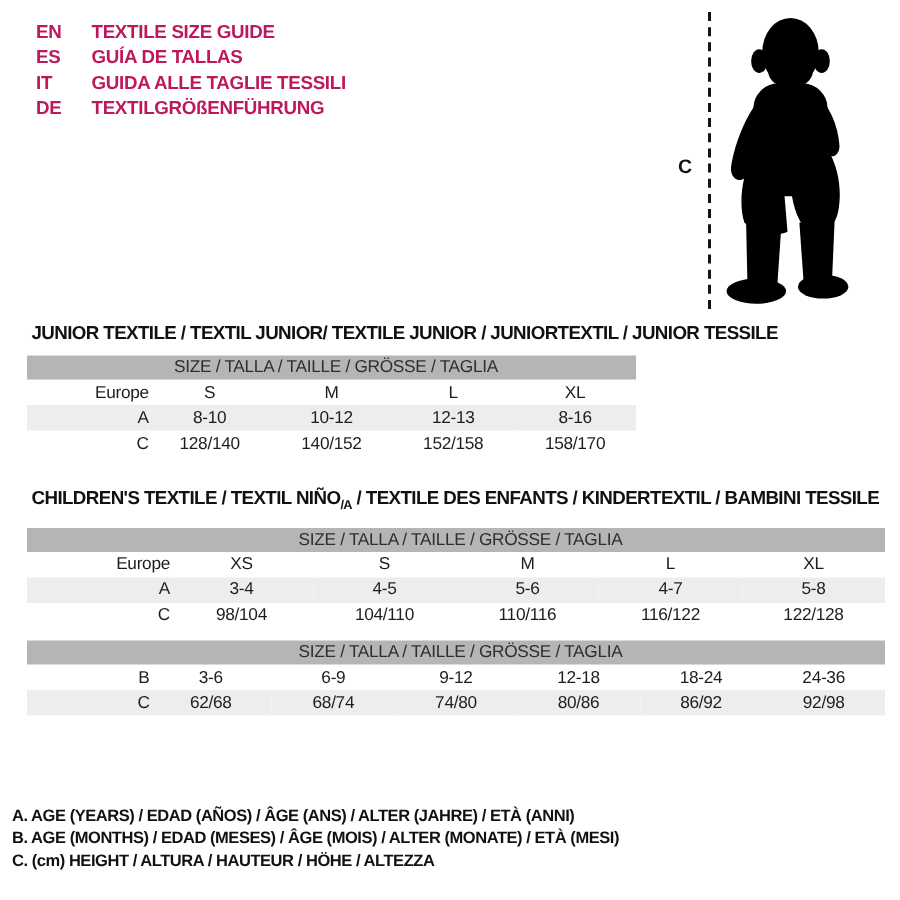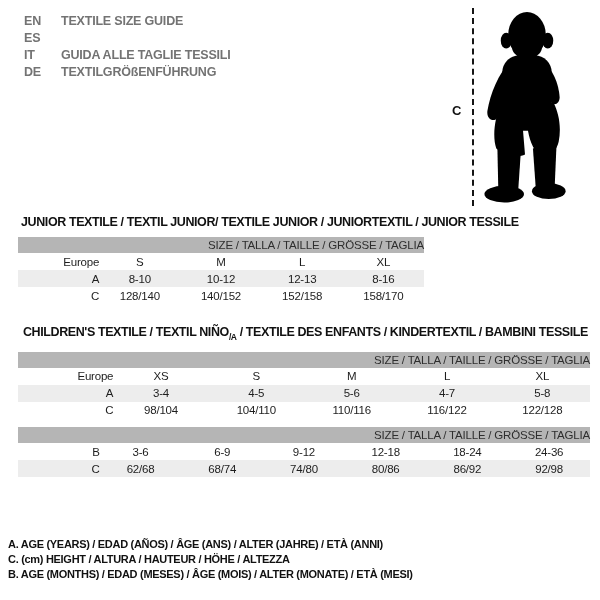--- a/index.html
+++ b/index.html
@@ -3,41 +3,41 @@
 <meta charset="utf-8">
 <style>
   html,body { margin:0; padding:0; background:#ffffff; }
   .page {
     position:relative; width:600px; height:600px; background:#ffffff;
     font-family:"Liberation Sans", sans-serif; color:#1d1d1d; overflow:hidden;
   }
 
   
   .lang-block { position:absolute; left:24px; top:13px; }
-  .lang-row { display:flex; font-weight:bold; font-size:12.5px; line-height:17px; letter-spacing:-0.2px; color:#737373; }
+  .lang-row { display:flex; font-weight:bold; font-size:12.5px; line-height:17px; letter-spacing:-0.2px; color:#be185d; }
   .lang-code { width:37px; flex:0 0 37px; }
 
   
   .dash-line { position:absolute; left:472px; top:8px; height:198px; width:0; border-left:2px dashed #141414; }
   .c-label { position:absolute; left:452px; top:103px; font-weight:bold; font-size:13px; color:#111; }
   .baby-svg { position:absolute; left:481px; top:8px; }
 
   
   .tbl-block { position:absolute; left:18px; }
   .t1 { top:215px; width:406px; }
   .t2 { top:325px; width:572px; }
   .t3 { top:427px; width:572px; }
   .tbl-title {
     font-weight:bold; font-size:12.5px; line-height:15px; letter-spacing:-0.4px;
-    padding-left:3px; margin-bottom:7px; color:#111; white-space:nowrap;text-align:center;
+    padding-left:3px; margin-bottom:7px; color:#111; white-space:nowrap;
   }
   .tbl-title .sub { font-size:8.5px; vertical-align:sub; }
   table.size-table { border-collapse:collapse; width:100%; table-layout:fixed; font-size:11.5px; letter-spacing:-0.2px; }
   th.bar {
-    background:#b5b5b5; font-weight:normal; text-align:right;
+    background:#b5b5b5; font-weight:normal; text-align:center;
     padding:0 0 0 6px; height:16px; color:#2e2e2e; font-size:11.5px; white-space:nowrap;
   }
   td { height:17px; padding:0; text-align:center; color:#1d1d1d; }
   td.lbl { text-align:right; padding-left:6px; }
   tr.shade td { background:#ededed; }
   col.c-label { width:72px; }
 
   
   .notes { position:absolute; left:8px; top:537px; font-weight:bold; font-size:11px; line-height:15px; letter-spacing:-0.3px; color:#111; }
   .note-line { white-space:nowrap; }
@@ -47,20 +47,21 @@
 
 <div class="page">
 
   <div class="lang-block">
     <div class="lang-row">
       <span class="lang-code">EN</span>
       <span class="lang-title">TEXTILE SIZE GUIDE</span>
     </div>
     <div class="lang-row">
       <span class="lang-code">ES</span>
+      <span class="lang-title">GUÍA DE TALLAS</span>
     </div>
     <div class="lang-row">
       <span class="lang-code">IT</span>
       <span class="lang-title">GUIDA ALLE TAGLIE TESSILI</span>
     </div>
     <div class="lang-row">
       <span class="lang-code">DE</span>
       <span class="lang-title">TEXTILGRÖßENFÜHRUNG</span>
     </div>
   </div>
@@ -206,17 +207,17 @@
           <td>80/86</td>
           <td>86/92</td>
           <td>92/98</td>
         </tr>
       </tbody>
     </table>
   </div>
 
   <div class="notes">
     <div class="note-line">A. AGE (YEARS) / EDAD (AÑOS) / ÂGE (ANS) / ALTER (JAHRE) / ETÀ (ANNI)</div>
+    <div class="note-line">B. AGE (MONTHS) / EDAD (MESES) / ÂGE (MOIS) / ALTER (MONATE) / ETÀ (MESI)</div>
     <div class="note-line">C. (cm) HEIGHT / ALTURA / HAUTEUR / HÖHE / ALTEZZA</div>
-    <div class="note-line">B. AGE (MONTHS) / EDAD (MESES) / ÂGE (MOIS) / ALTER (MONATE) / ETÀ (MESI)</div>
   </div>
 
 </div>
 
 </body></html>

